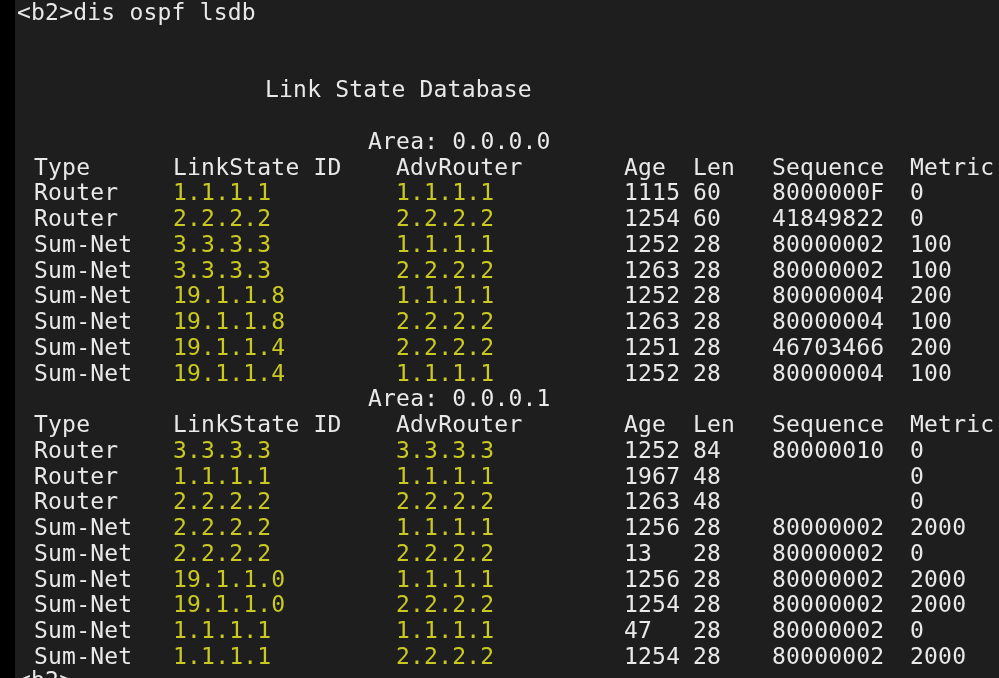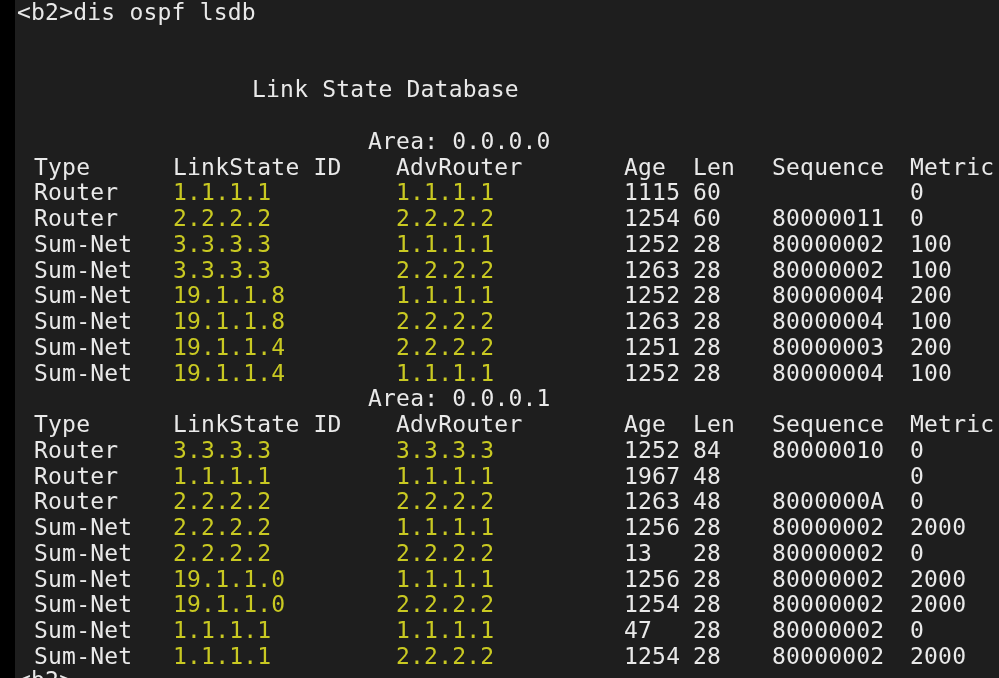--- a/index.html
+++ b/index.html
@@ -29,50 +29,50 @@
   .c0{left:19px}
   .c1{left:158px}
   .c2{left:381px}
   .c3{left:609px}
   .c4{left:678px}
   .c5{left:757px}
   .c6{left:895px}
   .yellow{color:var(--hl);}
   .prompt-line{top:0;left:2px;right:auto;}
   .process-line{top:51.5px;left:127px;right:auto;}
-  .subtitle-line{top:77.25px;left:237px;right:auto;text-align:center;}
+  .subtitle-line{top:77.25px;left:250px;right:auto;text-align:center;}
   .area-label-span{position:absolute;left:353px;top:0;}
   .trailing-line{top:668px;left:2px;right:auto;}
 </style>
 </head>
 <body>
 
 <div class="terminal">
 
   <div class="line prompt-line"><span>&lt;b2&gt;</span><span>dis ospf lsdb</span></div>
 
 
   <div class="line subtitle-line"><span>Link State Database</span></div>
 
   <div id="lsdb-body">
       <div class="line" style="top: 128.75px; padding-left: 37px;"><span class="area-label-span">Area: 0.0.0.0</span></div>
       <div class="line" style="top: 154.5px;"><span class="cell c0">Type</span><span class="cell c1">LinkState ID</span><span class="cell c2">AdvRouter</span><span class="cell c3">Age</span><span class="cell c4">Len</span><span class="cell c5">Sequence</span><span class="cell c6">Metric</span></div>
-      <div class="line" style="top: 180.25px;"><span class="cell c0">Router</span><span class="cell c1 yellow">1.1.1.1</span><span class="cell c2 yellow">1.1.1.1</span><span class="cell c3">1115</span><span class="cell c4">60</span><span class="cell c6">0</span></div>
-      <div class="line" style="top: 206px;"><span class="cell c0">Router</span><span class="cell c1 yellow">2.2.2.2</span><span class="cell c2 yellow">2.2.2.2</span><span class="cell c3">1254</span><span class="cell c4">60</span><span class="cell c5">80000011</span><span class="cell c6">0</span></div>
+      <div class="line" style="top: 180.25px;"><span class="cell c0">Router</span><span class="cell c1 yellow">1.1.1.1</span><span class="cell c2 yellow">1.1.1.1</span><span class="cell c3">1115</span><span class="cell c4">60</span><span class="cell c5">8000000F</span><span class="cell c6">0</span></div>
+      <div class="line" style="top: 206px;"><span class="cell c0">Router</span><span class="cell c1 yellow">2.2.2.2</span><span class="cell c2 yellow">2.2.2.2</span><span class="cell c3">1254</span><span class="cell c4">60</span><span class="cell c5">41849822</span><span class="cell c6">0</span></div>
       <div class="line" style="top: 231.75px;"><span class="cell c0">Sum-Net</span><span class="cell c1 yellow">3.3.3.3</span><span class="cell c2 yellow">1.1.1.1</span><span class="cell c3">1252</span><span class="cell c4">28</span><span class="cell c5">80000002</span><span class="cell c6">100</span></div>
       <div class="line" style="top: 257.5px;"><span class="cell c0">Sum-Net</span><span class="cell c1 yellow">3.3.3.3</span><span class="cell c2 yellow">2.2.2.2</span><span class="cell c3">1263</span><span class="cell c4">28</span><span class="cell c5">80000002</span><span class="cell c6">100</span></div>
       <div class="line" style="top: 283.25px;"><span class="cell c0">Sum-Net</span><span class="cell c1 yellow">19.1.1.8</span><span class="cell c2 yellow">1.1.1.1</span><span class="cell c3">1252</span><span class="cell c4">28</span><span class="cell c5">80000004</span><span class="cell c6">200</span></div>
       <div class="line" style="top: 309px;"><span class="cell c0">Sum-Net</span><span class="cell c1 yellow">19.1.1.8</span><span class="cell c2 yellow">2.2.2.2</span><span class="cell c3">1263</span><span class="cell c4">28</span><span class="cell c5">80000004</span><span class="cell c6">100</span></div>
-      <div class="line" style="top: 334.75px;"><span class="cell c0">Sum-Net</span><span class="cell c1 yellow">19.1.1.4</span><span class="cell c2 yellow">2.2.2.2</span><span class="cell c3">1251</span><span class="cell c4">28</span><span class="cell c5">80000003</span><span class="cell c6">200</span></div>
+      <div class="line" style="top: 334.75px;"><span class="cell c0">Sum-Net</span><span class="cell c1 yellow">19.1.1.4</span><span class="cell c2 yellow">2.2.2.2</span><span class="cell c3">1251</span><span class="cell c4">28</span><span class="cell c5">46703466</span><span class="cell c6">200</span></div>
       <div class="line" style="top: 360.5px;"><span class="cell c0">Sum-Net</span><span class="cell c1 yellow">19.1.1.4</span><span class="cell c2 yellow">1.1.1.1</span><span class="cell c3">1252</span><span class="cell c4">28</span><span class="cell c5">80000004</span><span class="cell c6">100</span></div>
       <div class="line" style="top: 386.25px;"><span class="area-label-span">Area: 0.0.0.1</span></div>
       <div class="line" style="top: 412px;"><span class="cell c0">Type</span><span class="cell c1">LinkState ID</span><span class="cell c2">AdvRouter</span><span class="cell c3">Age</span><span class="cell c4">Len</span><span class="cell c5">Sequence</span><span class="cell c6">Metric</span></div>
       <div class="line" style="top: 437.75px;"><span class="cell c0">Router</span><span class="cell c1 yellow">3.3.3.3</span><span class="cell c2 yellow">3.3.3.3</span><span class="cell c3">1252</span><span class="cell c4">84</span><span class="cell c5">80000010</span><span class="cell c6">0</span></div>
       <div class="line" style="top: 463.5px;"><span class="cell c0">Router</span><span class="cell c1 yellow">1.1.1.1</span><span class="cell c2 yellow">1.1.1.1</span><span class="cell c3">1967</span><span class="cell c4">48</span><span class="cell c6">0</span></div>
-      <div class="line" style="top: 489.25px;"><span class="cell c0">Router</span><span class="cell c1 yellow">2.2.2.2</span><span class="cell c2 yellow">2.2.2.2</span><span class="cell c3">1263</span><span class="cell c4">48</span><span class="cell c5">8000000A</span><span class="cell c6">0</span></div>
+      <div class="line" style="top: 489.25px;"><span class="cell c0">Router</span><span class="cell c1 yellow">2.2.2.2</span><span class="cell c2 yellow">2.2.2.2</span><span class="cell c3">1263</span><span class="cell c4">48</span><span class="cell c6">0</span></div>
       <div class="line" style="top: 515px;"><span class="cell c0">Sum-Net</span><span class="cell c1 yellow">2.2.2.2</span><span class="cell c2 yellow">1.1.1.1</span><span class="cell c3">1256</span><span class="cell c4">28</span><span class="cell c5">80000002</span><span class="cell c6">2000</span></div>
       <div class="line" style="top: 540.75px;"><span class="cell c0">Sum-Net</span><span class="cell c1 yellow">2.2.2.2</span><span class="cell c2 yellow">2.2.2.2</span><span class="cell c3">13</span><span class="cell c4">28</span><span class="cell c5">80000002</span><span class="cell c6">0</span></div>
       <div class="line" style="top: 566.5px;"><span class="cell c0">Sum-Net</span><span class="cell c1 yellow">19.1.1.0</span><span class="cell c2 yellow">1.1.1.1</span><span class="cell c3">1256</span><span class="cell c4">28</span><span class="cell c5">80000002</span><span class="cell c6">2000</span></div>
       <div class="line" style="top: 592.25px;"><span class="cell c0">Sum-Net</span><span class="cell c1 yellow">19.1.1.0</span><span class="cell c2 yellow">2.2.2.2</span><span class="cell c3">1254</span><span class="cell c4">28</span><span class="cell c5">80000002</span><span class="cell c6">2000</span></div>
       <div class="line" style="top: 618px;"><span class="cell c0">Sum-Net</span><span class="cell c1 yellow">1.1.1.1</span><span class="cell c2 yellow">1.1.1.1</span><span class="cell c3">47</span><span class="cell c4">28</span><span class="cell c5">80000002</span><span class="cell c6">0</span></div>
       <div class="line" style="top: 643.75px;"><span class="cell c0">Sum-Net</span><span class="cell c1 yellow">1.1.1.1</span><span class="cell c2 yellow">2.2.2.2</span><span class="cell c3">1254</span><span class="cell c4">28</span><span class="cell c5">80000002</span><span class="cell c6">2000</span></div>
     </div>
 
   <div class="line trailing-line"><span>&lt;b2&gt;</span></div>
 

